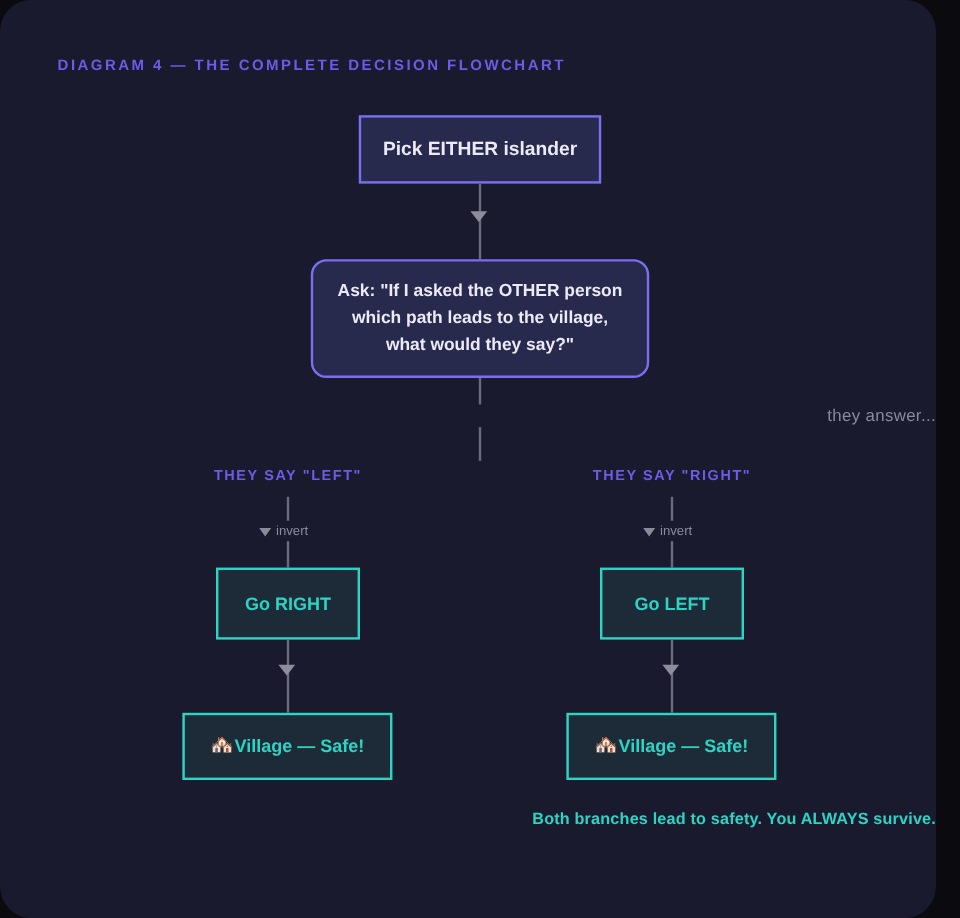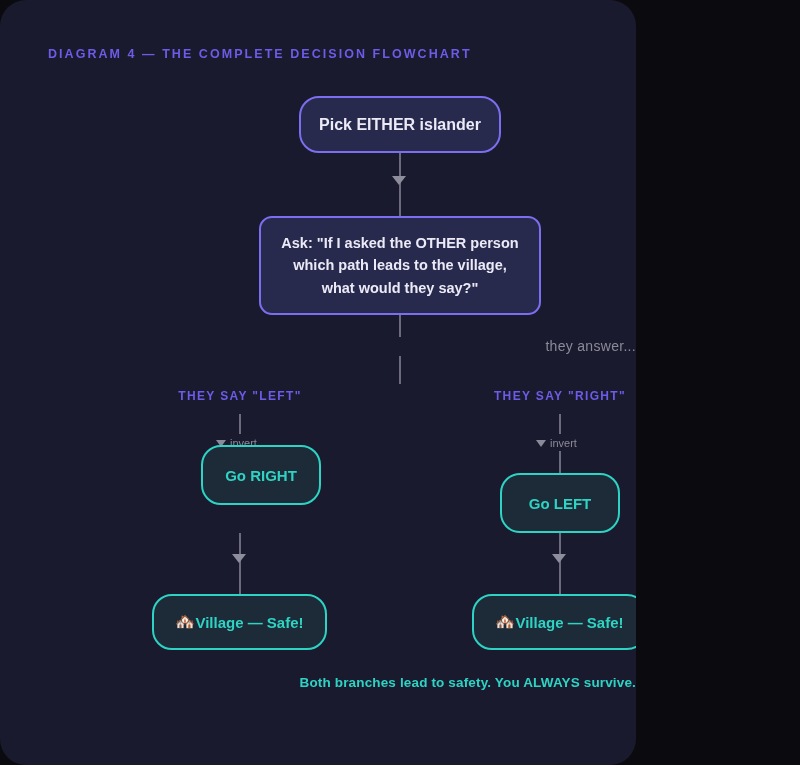--- a/index.html
+++ b/index.html
@@ -9,21 +9,21 @@
   }
   body {
     width: 800px;
     height: 765px;
     overflow: hidden;
     font-family: "Liberation Sans", sans-serif;
   }
 
   .page {
     position: relative;
-    width: 636px;
+    width: 780px;
     height: 765px;
     background: #1a1a2e;
     border-radius: 26px;
     box-sizing: border-box;
     overflow: hidden;
     text-decoration: underline;
   }
 
   .diagram-title {
     position: absolute;
@@ -38,21 +38,21 @@
   }
 
   
   .node {
     position: absolute;
     box-sizing: border-box;
     display: flex;
     align-items: center;
     justify-content: center;
     text-align: center;
-    border-radius: 20px;
+    border-radius: 0;
     border-width: 2px;
     border-style: solid;
   }
   .node-purple {
     background: #272a4d;
     border-color: #7c6ef0;
     color: #eceaf7;
     font-weight: bold;
   }
   .node-teal {
@@ -75,21 +75,21 @@
     line-height: 1.55;
     border-radius: 13px;
     padding: 0 16px;
   }
   #node-ask .txt { display: block; }
 
   .node-go {
     width: 120px; height: 60px;
     font-size: 15px;
   }
-  #node-go-right { left: 180px; top: 445px; margin-left: 21px; }
+  #node-go-right { left: 180px; top: 473px; }
   #node-go-left  { left: 500px; top: 473px; }
 
   .node-village {
     width: 175px; height: 56px;
     font-size: 15px;
   }
   #node-village-left  { left: 152px; top: 594px; }
   #node-village-right { left: 472px; top: 594px; }
 
   .village-emoji {

